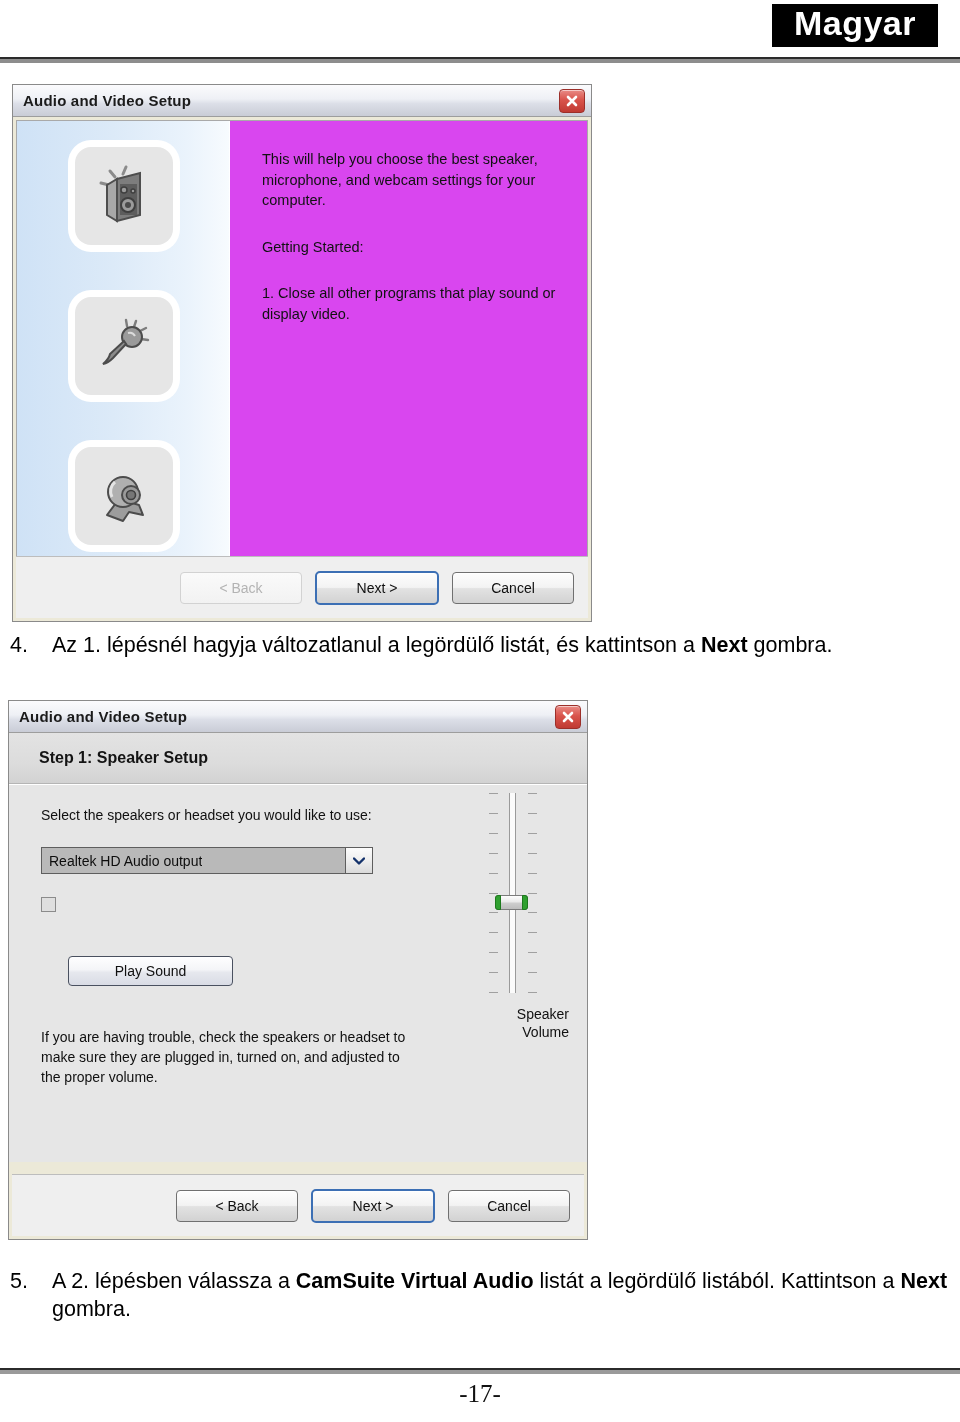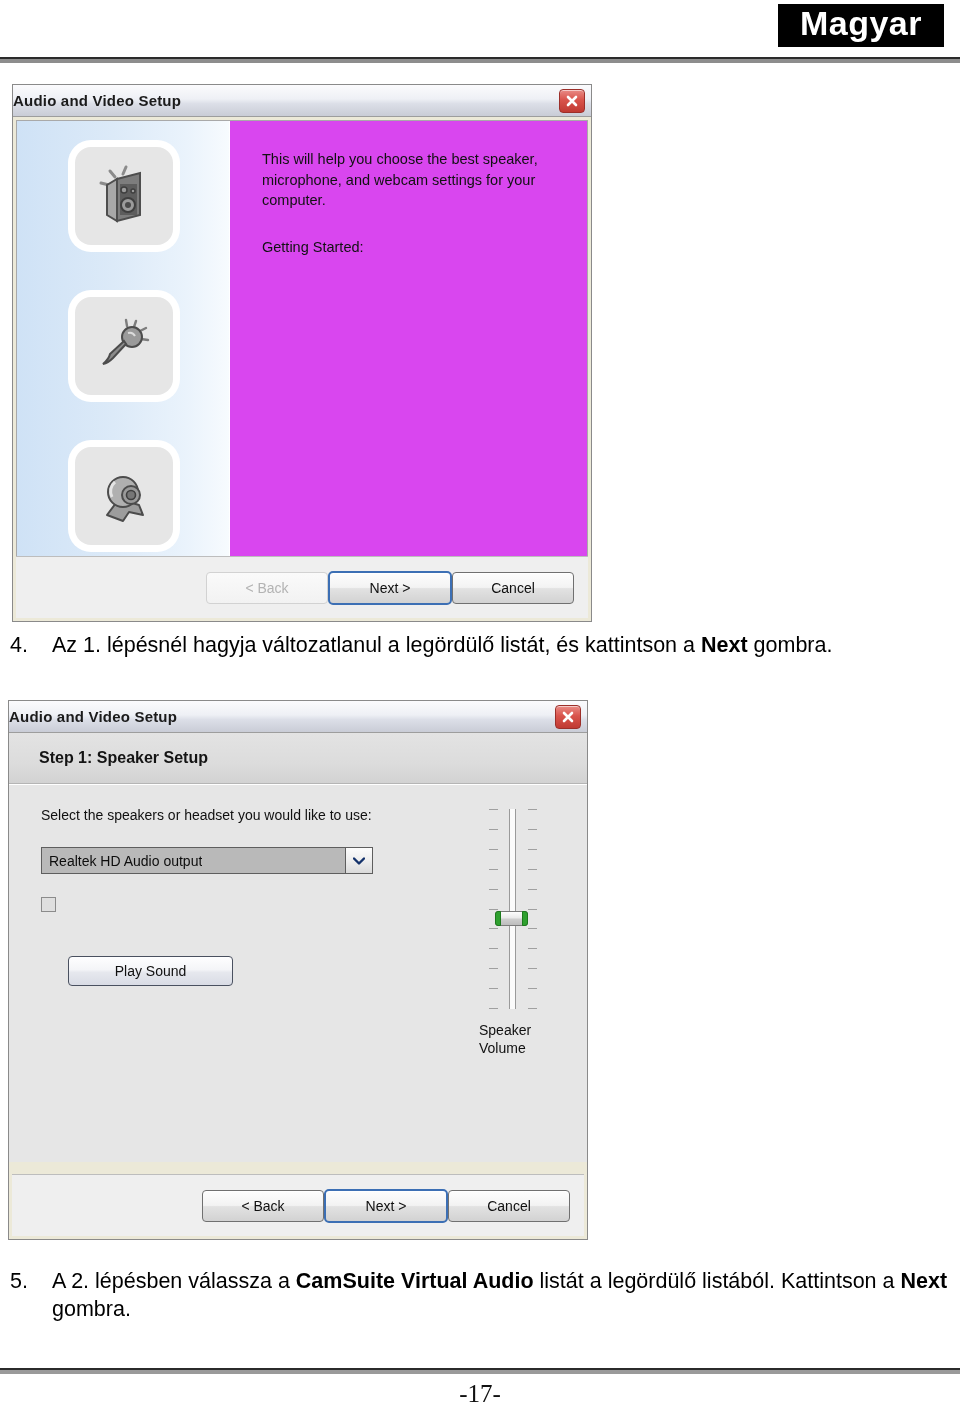--- a/index.html
+++ b/index.html
@@ -17,21 +17,21 @@
   }
 
   
   .page-header {
     position: absolute;
     left: 0; top: 0;
     width: 960px; height: 62px;
   }
   .lang-badge {
     position: absolute;
-    right: 16px; top: 4px;
+    right: 22px; top: 4px;
     background: #000000;
     color: #ffffff;
     font-size: 34px;
     font-weight: bold;
     letter-spacing: .5px;
     padding: 2px 22px 5px 22px;
     line-height: 1.05;
   }
   .header-rule {
     position: absolute;
@@ -56,21 +56,21 @@
     height: 31px;
     background: linear-gradient(to bottom, #fbfbfd 0%, #eef0f5 45%, #dcdfe8 60%, #c9ccd6 100%);
     border-bottom: 1px solid #9d9d9d;
     display: flex;
     align-items: center;
   }
   .titlebar .title-text {
     font-size: 15px;
     font-weight: bold;
     color: #1b1b1b;
-    margin-left: 0;
+    margin-left: 10px;
     letter-spacing: .2px;
   }
   .close-btn {
     position: absolute;
     right: 6px; top: 4px;
     width: 24px; height: 22px;
     border-radius: 4px;
     background: linear-gradient(to bottom, #e98b86 0%, #d9544c 45%, #c03a33 100%);
     border: 1px solid #9c2f2a;
     box-shadow: inset 0 1px 0 rgba(255,255,255,.55);
@@ -125,20 +125,21 @@
     position: absolute;
     left: 3px; right: 3px; bottom: 3px;
     height: 62px;
     background: #efefef;
     border-top: 1px solid #bdbdbd;
     display: flex;
     align-items: center;
     justify-content: flex-end;
     padding-right: 14px;
     box-sizing: border-box;
+    gap: 13px;
   }
   .btn {
     min-width: 100px;
     height: 30px;
     padding: 0 10px;
     font-size: 14px;
     color: #101010;
     background: linear-gradient(to bottom, #fdfdfd 0%, #f3f3f3 48%, #e2e2e2 52%, #d2d2d2 100%);
     border: 1px solid #707070;
     border-radius: 4px;
@@ -249,23 +250,23 @@
     margin-top: 42px;
     font-size: 14px;
     line-height: 1.42;
     color: #101010;
     width: 378px;
   }
 
   
   .vol-wrap {
     position: absolute;
-    left: 452px; top: 24px;
+    left: 452px; top: 8px;
     width: 108px;
-    text-align: left;
+    text-align: right;
   }
   .slider {
     position: relative;
     width: 80px; height: 200px;
     margin-left: 10px;
   }
   .slider-track {
     position: absolute;
     left: 38px; top: 0;
     width: 5px; height: 200px;
@@ -405,20 +406,21 @@
           <circle cx="38" cy="30" r="9" fill="#9a9a9a" stroke="#4c4c4c" stroke-width="2"></circle>
           <circle cx="38" cy="30" r="4.5" fill="#767676" stroke="#3f3f3f" stroke-width="1.6"></circle>
           <path d="M22 17 a12 12 0 0 0 -3 15" stroke="#e4e4e4" stroke-width="3" fill="none"></path>
         </svg>
       </div>
     </div>
 
     <div class="d1-text">
       <p>This will help you choose the best speaker, microphone, and webcam settings for your computer.</p>
       <p>Getting Started:</p>
+      <p>1. Close all other programs that play sound or display video.</p>
     </div>
   </div>
 
   <div class="dlg-footer">
     <div class="btn disabled">&lt; Back</div>
     <div class="btn default">Next &gt;</div>
     <div class="btn">Cancel</div>
   </div>
 </div>
 
@@ -457,20 +459,21 @@
       </div>
 
       <div class="checkrow">
         <span class="checkbox"></span>
       </div>
 
       <div class="playsound-wrap">
         <div class="btn-play">Play Sound</div>
       </div>
 
+      <div class="trouble">If you are having trouble, check the speakers or headset to make sure they are plugged in, turned on, and adjusted to the proper volume.</div>
     </div>
 
     <div class="vol-wrap">
       <div class="slider" id="volume-slider">
         <div class="slider-track"></div>
         <div class="slider-thumb" id="volume-thumb" style="top: 102px;"></div>
       <div class="tick left" style="top: 0px;"></div>
           <div class="tick right" style="top: 0px;"></div>
           <div class="tick left" style="top: 20px;"></div>
           <div class="tick right" style="top: 20px;"></div>

